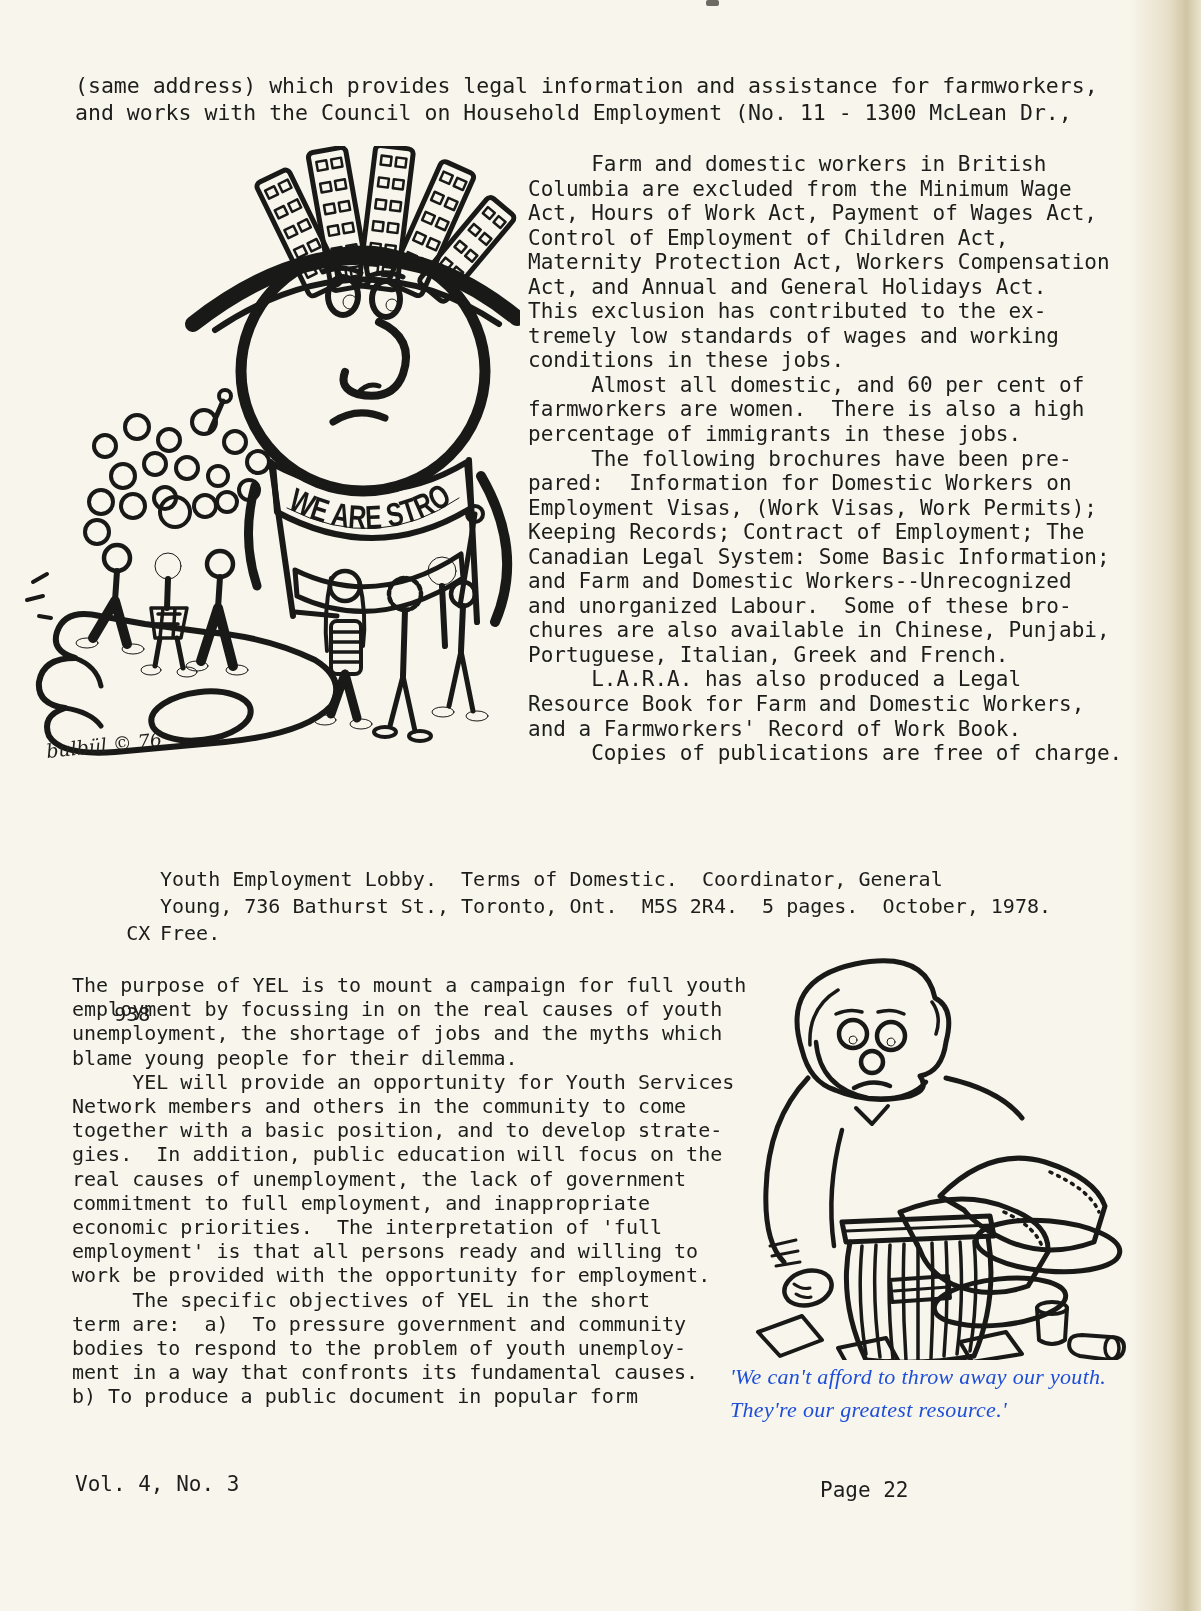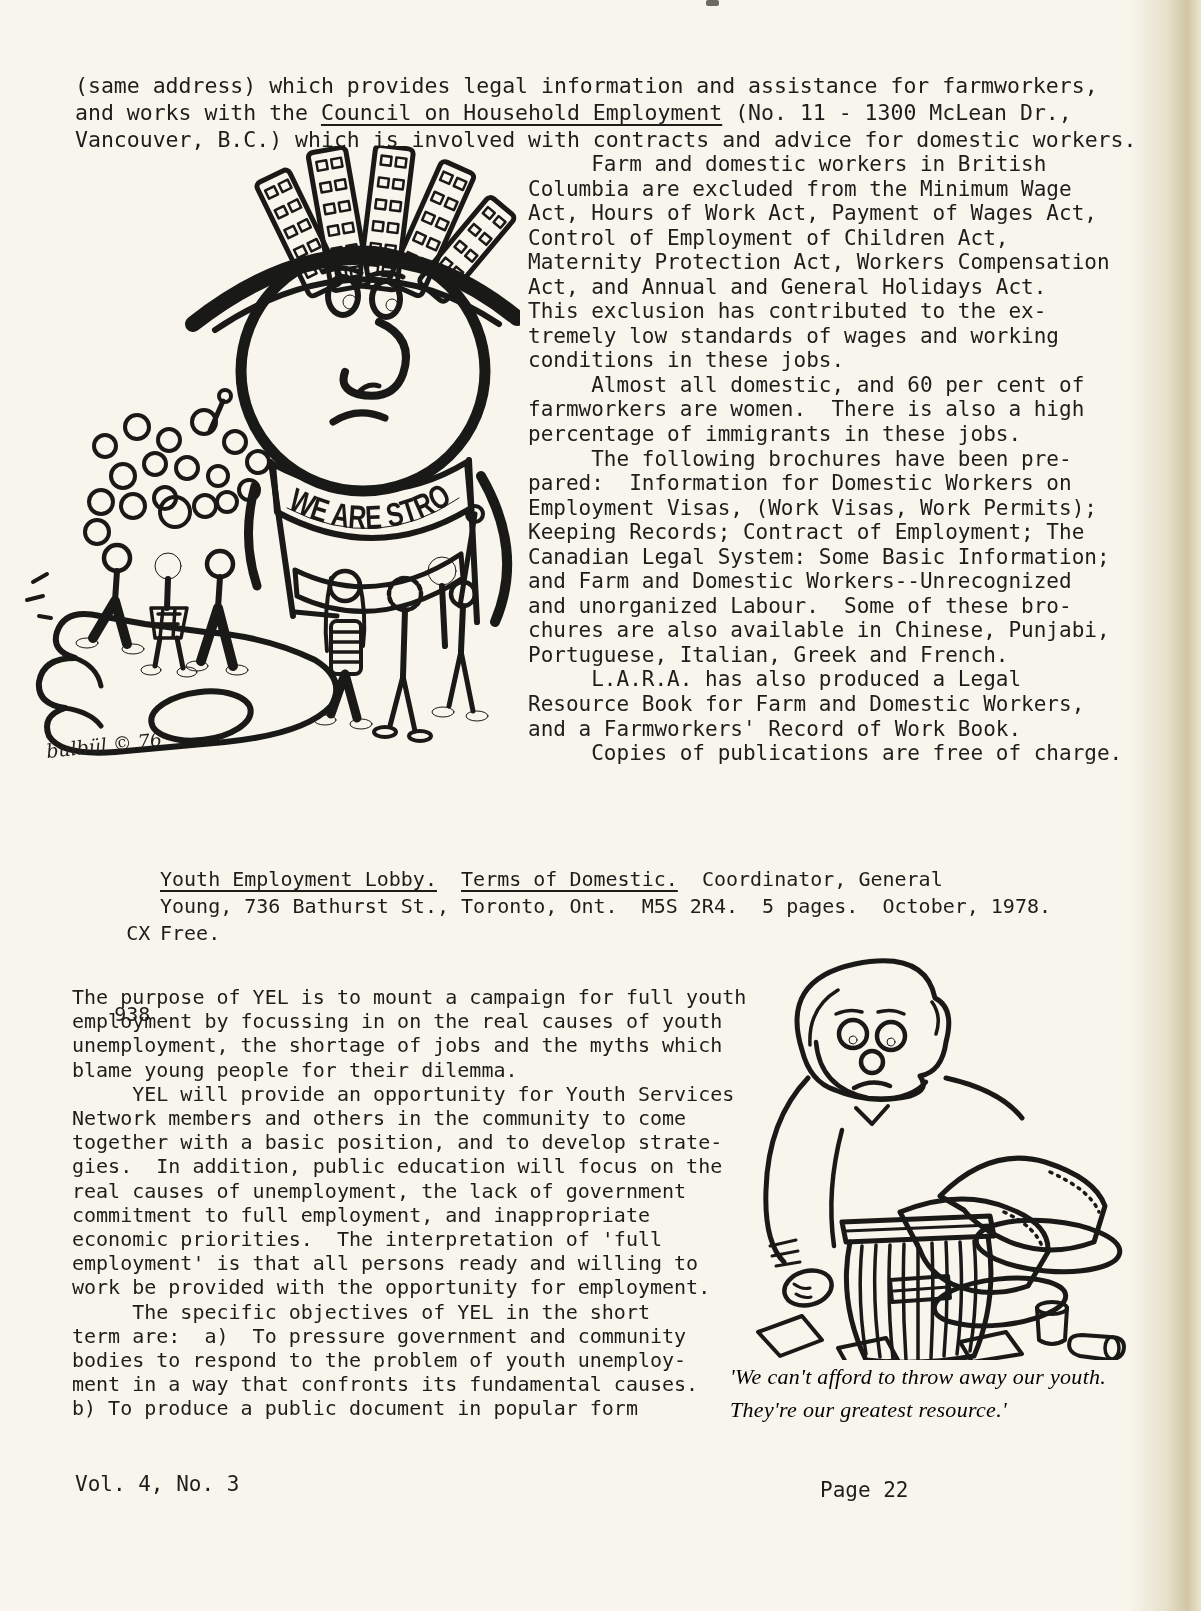--- a/index.html
+++ b/index.html
@@ -14,50 +14,50 @@
     background:linear-gradient(to right,
       rgba(214,203,168,0) 0%,
       rgba(209,196,156,0.45) 55%,
       rgba(193,179,136,0.72) 80%,
       rgba(224,214,182,0.55) 100%);
     pointer-events:none;
   }
   .tick{position:absolute;left:706px;top:0;width:13px;height:6px;background:#53514a;border-radius:2px;opacity:.85;}
   .textblock{position:absolute;white-space:pre;}
   .tline{white-space:pre;}
-  .u{text-decoration:underline;text-decoration-thickness:2px;text-underline-offset:4px;}
+  .u{text-decoration-thickness:2px;text-underline-offset:4px;}
   .intro{left:75px;top:72px;font-size:21.5px;line-height:27px;}
   .rightcol{left:528px;top:152px;font-size:21px;line-height:24.55px;}
   .catalog{position:absolute;left:75px;top:866px;font-size:20px;line-height:27px;}
   .catalog .code{position:absolute;left:3px;top:0;white-space:pre;text-align:right;}
   .catalog .entry{position:absolute;left:85px;top:0;white-space:pre;width:960px;}
-  .yel{left:72px;top:973px;font-size:20px;line-height:24.2px;margin-top:12px;}
+  .yel{left:72px;top:973px;font-size:20px;line-height:24.2px;}
   .caption{
     position:absolute;left:730px;top:1360px;width:420px;
     font-family:"Liberation Serif","DejaVu Serif",serif;
-    font-style:italic;font-size:22px;line-height:33px;color:#000000;
+    font-style:italic;font-size:22px;line-height:33px;color:#1d4ed8;
     letter-spacing:.3px;
   }
   .footer-vol{position:absolute;left:75px;top:1472px;font-size:21px;}
   .footer-page{position:absolute;left:820px;top:1478px;font-size:21px;text-align:right;}
   svg{position:absolute;}
   svg path,svg rect,svg ellipse,svg circle,svg line{
     stroke:#191917;fill:none;stroke-linecap:round;stroke-linejoin:round;
   }
   svg text{stroke:none;}
 </style>
 </head>
 <body>
 
 <div class="page">
 
   <div class="tick"></div>
   <div class="edge-right"></div>
 
-  <div class="textblock intro"><div class="tline">(same address) which provides legal information and assistance for farmworkers,</div><div class="tline"><span>and works with the </span><span class="u">Council on Household Employment</span><span> (No. 11 - 1300 McLean Dr.,</span></div><div class="tline">Vancouver, B.C.) which is involved with contracts and advice for domestic workers.</div></div>
+  <div class="textblock intro"><div class="tline">(same address) which provides legal information and assistance for farmworkers,</div><div class="tline"><span>and works with the </span><span class="u">Council on Household Employment</span><span> (No. 11 - 1300 McLean Dr.,</span></div></div>
 
   <svg class="illus1" viewBox="0 0 515 635" style="left:5px;top:146px;width:515px;height:635px">
 
     <g>
       <g stroke-width="5">
         <g transform="rotate(-26 320 140)">
           <rect x="302" y="18" width="36" height="126" rx="5" fill="#f9f6ed"></rect>
           <g stroke-width="2.5">
             <rect x="308" y="28" width="10" height="9"></rect>
               <rect x="323" y="28" width="10" height="9"></rect>

